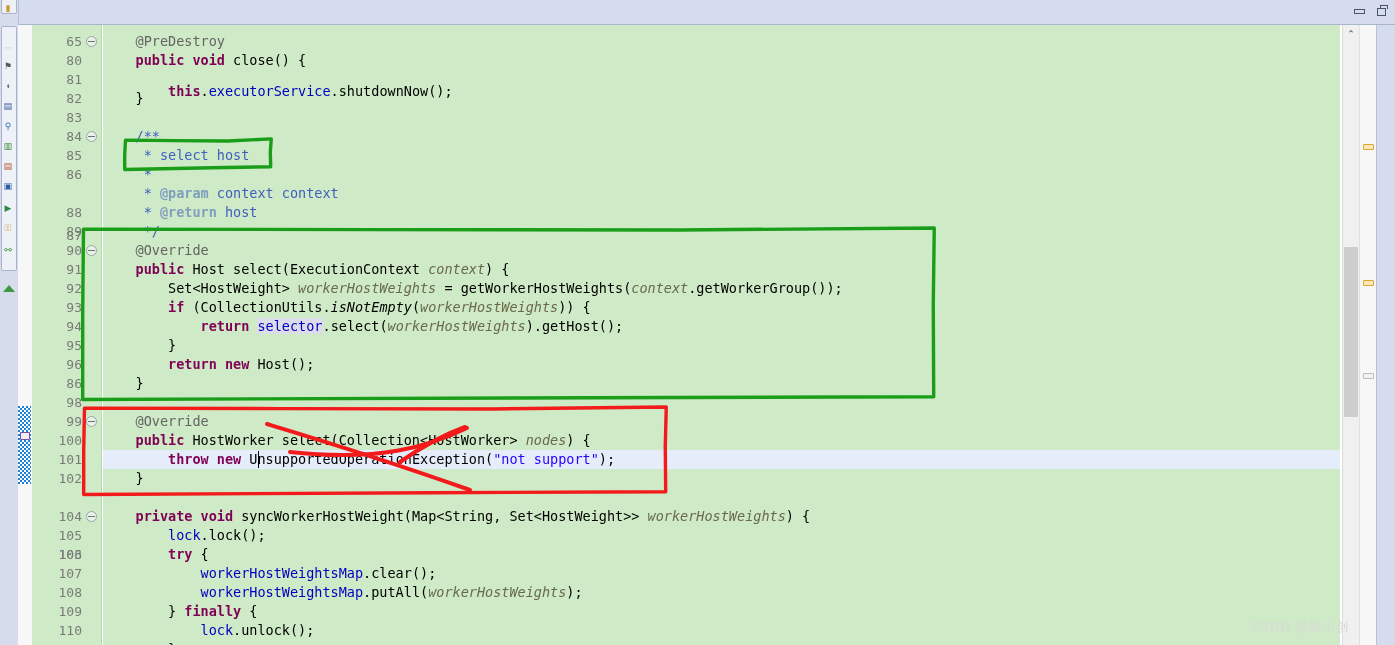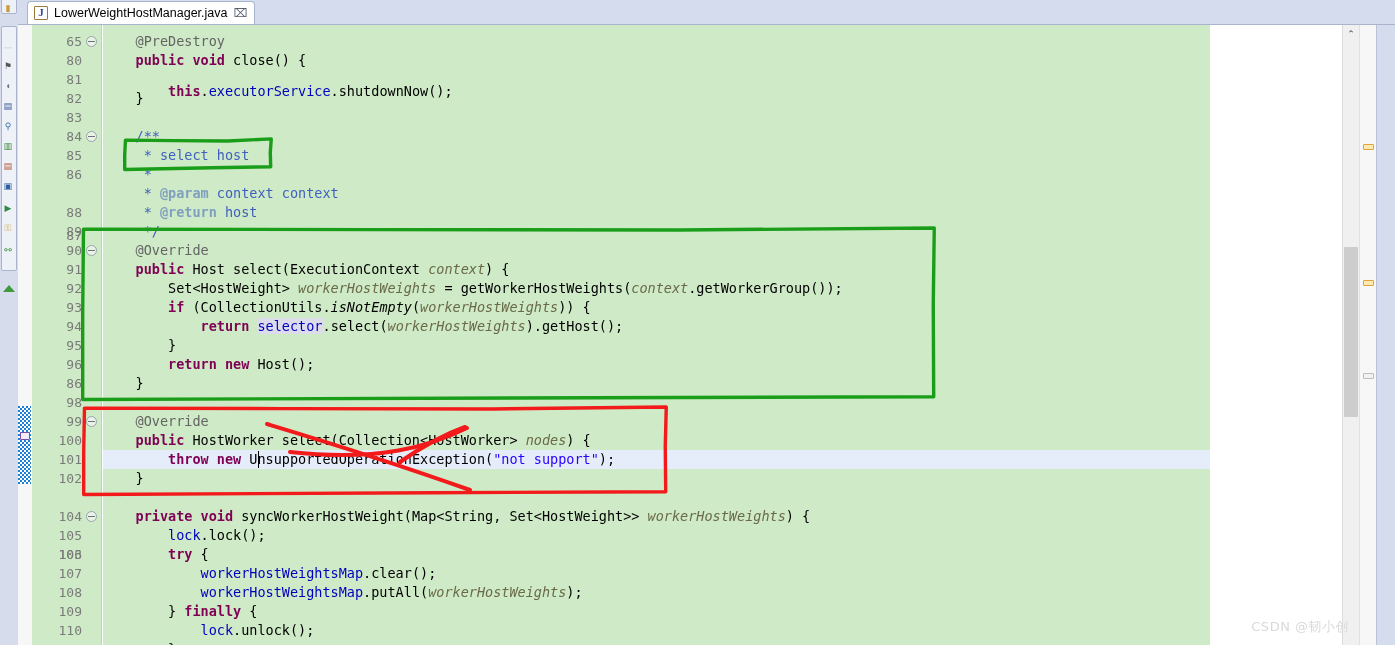--- a/index.html
+++ b/index.html
@@ -224,21 +224,21 @@
     position: absolute;
     left: 1px; top: 4px;
     width: 7px; height: 1px;
     background: #6b7280;
   }
 
   
   .code-area {
     position: absolute;
     left: 85px; top: 0;
-    width: 1107px; height: 621px;
+    width: 1237px; height: 621px;
     background: #cfeac6;
     overflow: hidden;
   }
   .cur-line-hl {
     position: absolute;
     left: 0;
     width: 1237px;
     height: 19px;
     background: #e4edf9;
   }
@@ -362,27 +362,20 @@
     <div class="lb-icon" style="top:244px;color:#3a8a3a;">⚯</div>
 
     <div class="green-tri" style="left:3px; top:285px;"></div>
   </div>
 
   <div class="win-controls">
     <div class="win-btn win-min"></div>
     <div class="win-btn win-max"></div>
   </div>
 
-  <div class="tab-strip">
-    <div class="tab">
-      <span class="tab-icon"></span>
-      <span class="tab-label">LowerWeightHostManager.java</span>
-      <span class="tab-close">⌧</span>
-    </div>
-  </div>
 
   <div class="editor-frame">
 
     <div class="change-bar-col">
       <div class="change-marker" style="top:381px; height:78px;"></div>
       <div class="quickfix-marker" style="top:407px;"></div>
     </div>
 
     <div class="gutter">
         <div class="ln" style="top: 7px;">65</div>

